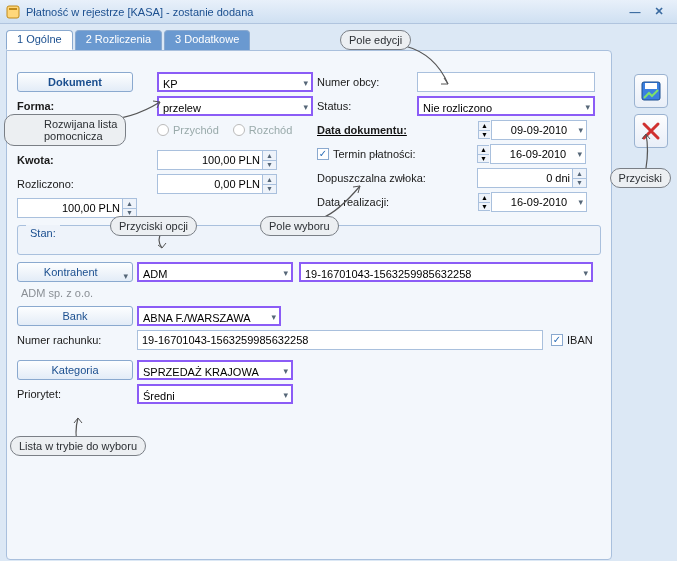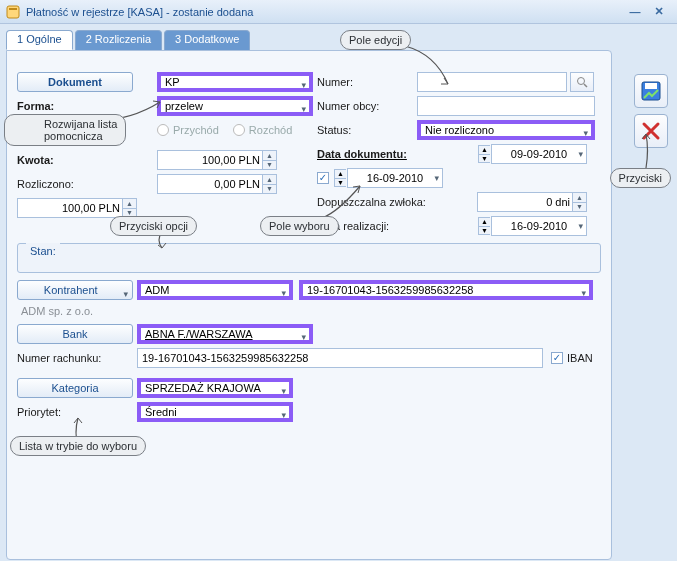--- a/index.html
+++ b/index.html
@@ -28,21 +28,21 @@
   .row { display: flex; align-items: center; height: 22px; margin-bottom: 2px; }
   .lcol { width: 140px; display: flex; align-items: center; }
   .rcol { display: flex; align-items: center; }
 
   .btnlabel { width: 116px; height: 20px; border: 1px solid #8aa9cf; border-radius: 3px; background: linear-gradient(#fdfeff,#e3ecf7); color: #1b4f8f; text-align: center; line-height: 18px; cursor: pointer; margin-right: 4px; }
   .btnlabel .tri { float: right; margin: 4px 4px 0 0; color: #567; font-size: 9px; }
 
   .label { color: #1a1a1a; }
   .label.bold { font-weight: bold; }
 
-  .combo { height: 20px; border: 4px solid #8b5cf6; background: #fff; display: flex; align-items: flex-start; padding: 0 4px; position: relative; cursor: pointer; }
+  .combo { height: 20px; border: 2px solid #8b5cf6; background: #fff; display: flex; align-items: flex-end; padding: 0 4px; position: relative; cursor: pointer; }
   .combo .caret { position: absolute; right: 3px; top: 4px; color: #567; font-size: 9px; }
   .combo.wide { width: 156px; }
 
   .txt { height: 20px; border: 1px solid #a9c0dd; background: #fff; padding: 0 4px; display:flex; align-items:center; }
 
   .spin { height: 20px; border: 1px solid #a9c0dd; background: #fff; width: 120px; display: flex; align-items: center; justify-content: flex-end; padding-right: 16px; position: relative; }
   .spin .spbtns { position: absolute; right: 0; top: 0; bottom: 0; width: 14px; display: flex; flex-direction: column; }
   .spin .spbtns div { flex:1; border-left:1px solid #a9c0dd; display:flex; align-items:center; justify-content:center; font-size:7px; color:#567; background:#eef3fa; cursor:pointer; }
   .spin .spbtns div:first-child { border-bottom:1px solid #a9c0dd; }
 
@@ -159,30 +159,20 @@
             <div class="spbtns">
               <div>▲</div>
               <div>▼</div>
             </div>
           </div>
       </div>
     </div>
 
     <div class="rightcol">
       <div class="row">
-        <div style="width:100px;"><span class="label">Numer:</span></div>
-        <div class="txt" style="width:150px;"></div>
-        <div style="width:24px;height:20px;border:1px solid #a9c0dd;background:linear-gradient(#fdfeff,#e8eef8);margin-left:3px;display:flex;align-items:center;justify-content:center;cursor:pointer;">
-          <svg width="12" height="12">
-              <circle cx="5" cy="5" r="3.5" fill="none" stroke="#888"></circle>
-              <line x1="8" y1="8" x2="11" y2="11" stroke="#888" stroke-width="1.5"></line>
-            </svg>
-        </div>
-      </div>
-      <div class="row">
         <div style="width:100px;"><span class="label">Numer obcy:</span></div>
         <div class="txt" style="width:178px;"></div>
       </div>
       <div class="row">
         <div style="width:100px;"><span class="label">Status:</span></div>
         <div class="combo" style="width:178px;">
             <span>Nie rozliczono</span>
             <span class="caret">▾</span>
           </div>
       </div>
@@ -193,20 +183,21 @@
             <div class="sp">
               <div>▲</div>
               <div>▼</div>
             </div>
             <span>09-09-2010</span>
             <span class="dcaret">▾</span>
           </div>
       </div>
       <div class="row">
         <span class="check sel"></span>
+        <div style="width:143px;"><span class="label">Termin płatności:</span></div>
         <div style="width:14px;"></div>
         <div class="date">
             <div class="sp">
               <div>▲</div>
               <div>▼</div>
             </div>
             <span>16-09-2010</span>
             <span class="dcaret">▾</span>
           </div>
       </div>
@@ -248,21 +239,21 @@
         </div>
       <div class="combo" style="width:294px;">
           <span>19-16701043-1563259985632258</span>
           <span class="caret">▾</span>
         </div>
     </div>
     <div class="grey">ADM sp. z o.o.</div>
 
     <div class="row">
       <div class="btnlabel" style="width:116px;"><span>Bank</span></div>
-      <div class="combo" style="width:176px;text-decoration:underline;">
+      <div class="combo" style="width:144px;">
           <span>ABNA F./WARSZAWA</span>
           <span class="caret">▾</span>
         </div>
     </div>
     <div class="row">
       <div class="lcol" style="width:120px;">
           <span class="label">Numer rachunku:</span>
         </div>
       <div class="txt" style="width:406px;">
           <span>19-16701043-1563259985632258</span>

